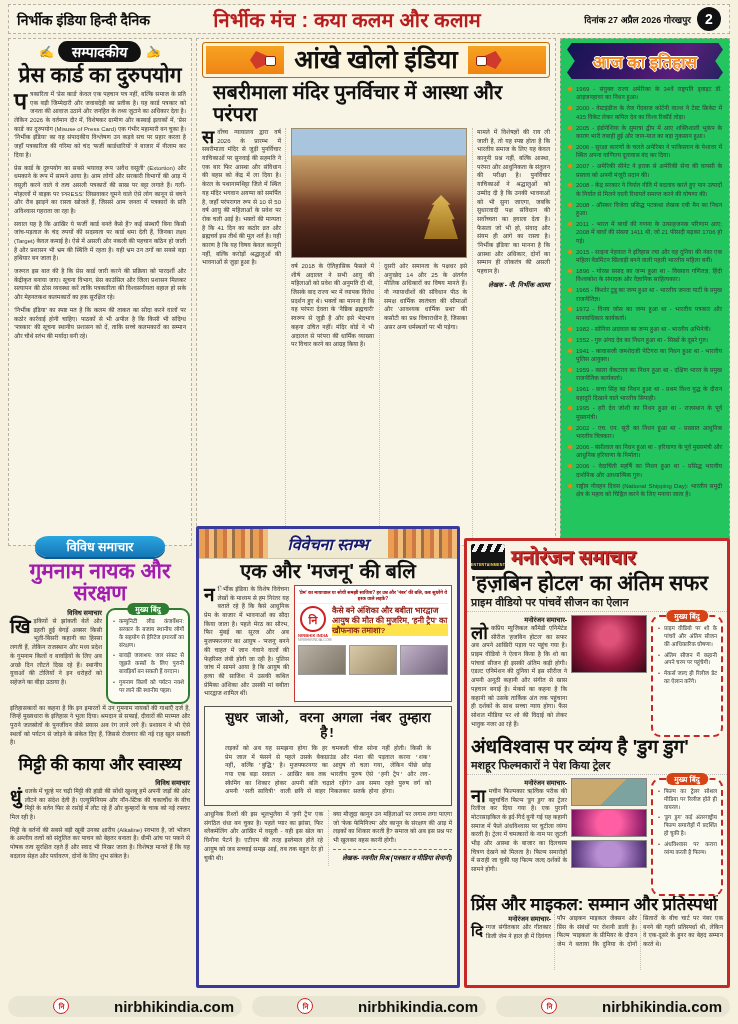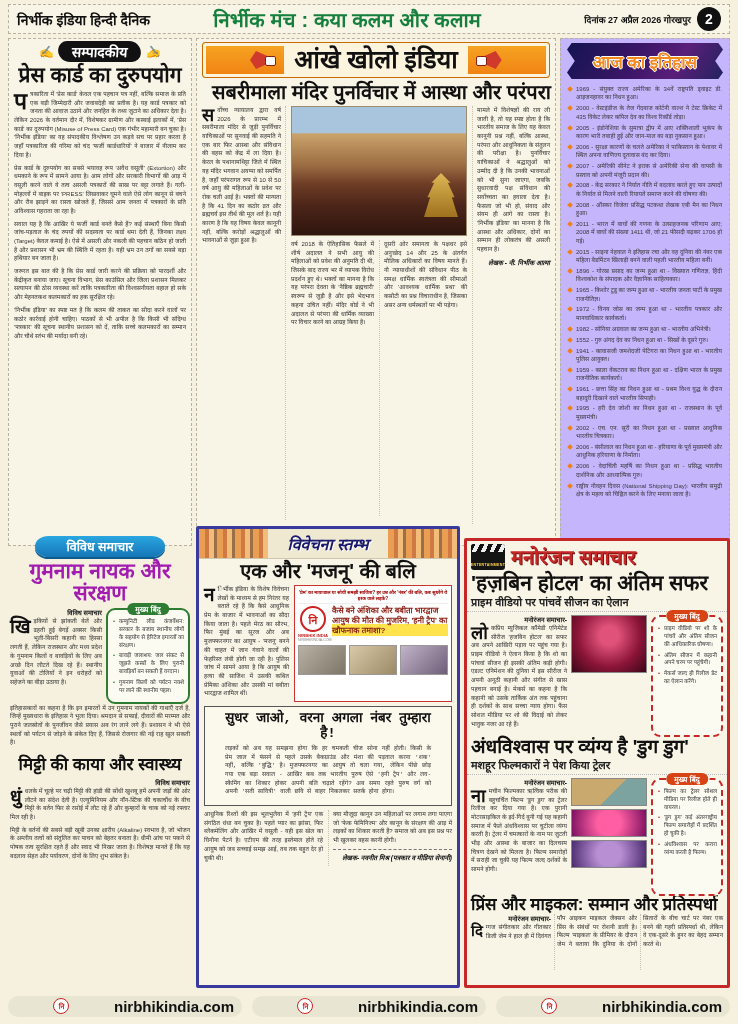--- a/index.html
+++ b/index.html
@@ -8,21 +8,21 @@
     position:relative; width:738px; height:1024px; margin:0 auto;
     background:#f6f1df; font-family:"Liberation Sans", sans-serif; color:#222;
     overflow:hidden; outline:1px solid #999;
   }
   .dashed { border:1px dashed #b5b0a0; background:#f8f4e6; }
   .abs { position:absolute; overflow:hidden; }
 
   
   .header { display:flex; align-items:center; justify-content:space-between; padding:0 8px; }
   .masthead { font-size:14px; font-weight:900; color:#111; white-space:nowrap; }
-  .paper-title { font-size:20px; font-weight:900; color:#15803d; white-space:nowrap; letter-spacing:0.2px; }
+  .paper-title { font-size:20px; font-weight:900; color:#b91c1c; white-space:nowrap; letter-spacing:0.2px; }
   .dateline { font-size:9px; font-weight:700; color:#111; white-space:nowrap;padding-left:40px; }
   .pagenum { width:24px; height:24px; border-radius:50%; background:#111; color:#fff;
     font-size:14px; font-weight:900; display:flex; align-items:center; justify-content:center; flex:0 0 auto; }
 
   
   .bodytext { font-size:6px; line-height:1.45; text-align:justify; color:#333; margin-bottom:4px; }
   .dropcap { float:left; font-size:23px; line-height:0.9; font-weight:900; color:#111; padding:1px 3px 0 0; }
   .kicker { font-size:6.5px; font-weight:900; color:#111; }
   .author-line { font-size:6.5px; font-weight:900; color:#111; text-align:right; font-style:italic; }
 
@@ -38,35 +38,35 @@
   .banner { margin:3px 5px 0; background:linear-gradient(180deg,#f6a623,#f08012); border:1px solid #c96a00;
     display:flex; align-items:center; justify-content:center; gap:8px; height:36px; border-radius:3px;
     box-shadow:inset 0 0 0 3px #fdf4dd; }
   .banner-title { font-size:25px; font-weight:900; color:#111; background:#fdf4dd; padding:0 10px; line-height:1.1; }
   .megaphone { position:relative; width:30px; height:20px; flex:0 0 auto; }
   .megaphone::before { content:""; position:absolute; left:6px; top:1px; width:20px; height:18px;
     background:#d03a2c; clip-path:polygon(0 35%, 70% 0, 100% 50%, 70% 100%, 0 65%); }
   .megaphone::after { content:""; position:absolute; left:0; top:6px; width:9px; height:8px; background:#fff;
     border:1px solid #8c1f14; border-radius:2px; }
   .megaphone.flip { transform:scaleX(-1); }
-  .lead-headline { font-size:20px; font-weight:900; color:#111; text-align:right; line-height:1.1; margin:3px 4px; }
+  .lead-headline { font-size:20px; font-weight:900; color:#111; text-align:left; line-height:1.1; margin:3px 16px; }
   .lead-cols { display:flex; gap:5px; padding:0 5px; height:418px; }
   .lead-colA { width:84px; flex:0 0 auto; border-right:1px dotted #c6c0ae; padding-right:4px; }
   .lead-mid { width:176px; flex:0 0 auto; }
   .lead-colC { flex:1; border-left:1px dotted #c6c0ae; padding-left:4px; }
   .lead-photo { width:100%; height:130px; border:1px solid #9a8c6c; margin-bottom:4px;
     background:linear-gradient(180deg,#a9c4dd 0%, #a9c4dd 20%, #caa36b 21%, #9a6b41 46%, #6e3d26 60%, #4a2418 78%, #2f150e 100%); position:relative; }
   .lead-photo::after { content:""; position:absolute; right:8px; bottom:18px; width:34px; height:44px;
     background:linear-gradient(180deg,#e8c25a,#a97b1e); clip-path:polygon(50% 0, 78% 22%, 70% 22%, 90% 55%, 82% 55%, 100% 100%, 0 100%, 18% 55%, 10% 55%, 30% 22%, 22% 22%); opacity:.9; }
   .lead-mid-cols { display:flex; gap:5px; height:280px; }
   .lead-mid-cols > div { flex:1; }
   .lead-mid-cols > div + div { border-left:1px dotted #c6c0ae; padding-left:4px; }
 
   
-  .hist-box { background:#c4b5fd; }
+  .hist-box { background:#22c55e; }
   .hist-ribbon { margin:4px 6px 2px; height:36px; display:flex; align-items:center; justify-content:center;
     background:linear-gradient(120deg,#141452,#3c1668 45%,#5a1e7a 70%,#23235f);
     clip-path:polygon(3% 0,97% 0,100% 18%,95% 50%,100% 82%,97% 100%,3% 100%,0 82%,5% 50%,0 18%); }
   .hist-title { font-size:17px; font-weight:900; color:#f58a1f;
     text-shadow:-1px 0 #fff,1px 0 #fff,0 -1px #fff,0 1px #fff; }
   .hist-list { padding:4px 7px; height:458px; overflow:hidden; }
   .hist-item { position:relative; font-size:6px; line-height:1.4; color:#3a3a3a; text-align:justify;
     padding-left:8px; margin-bottom:2.5px; }
   .hist-item .diamond { position:absolute; left:0; top:2px; width:4px; height:4px; background:#f08012; transform:rotate(45deg); }
 

